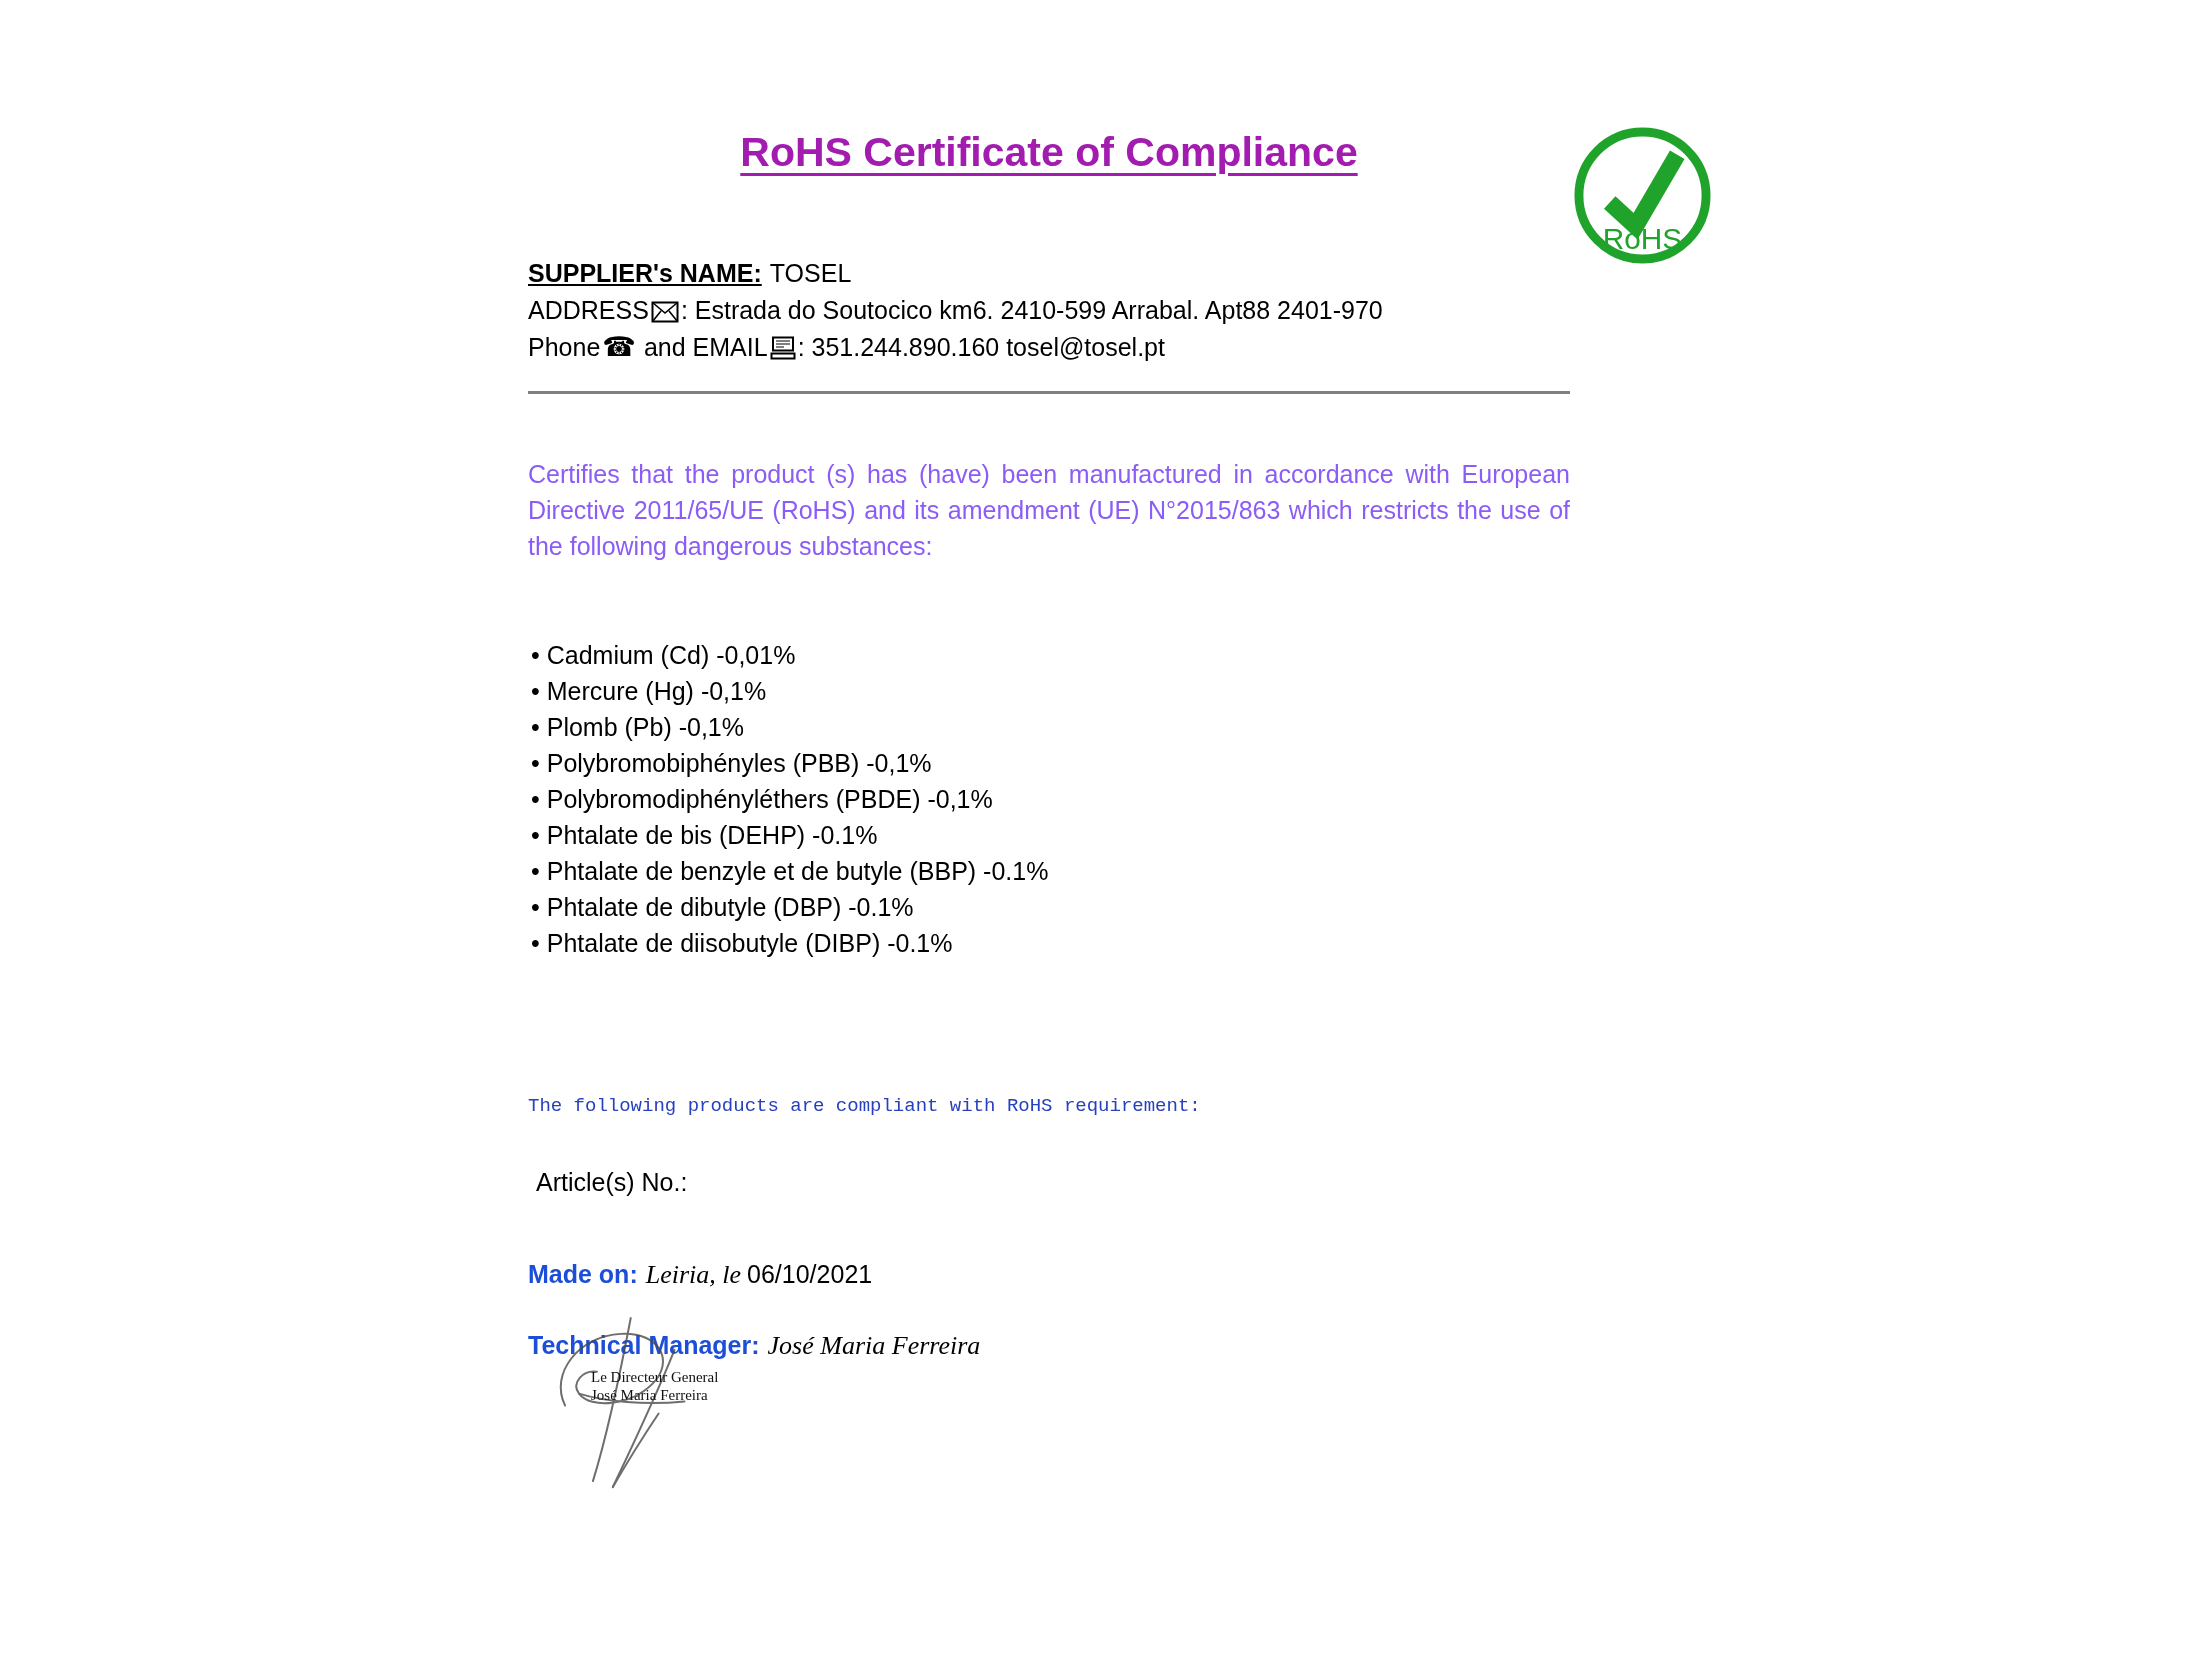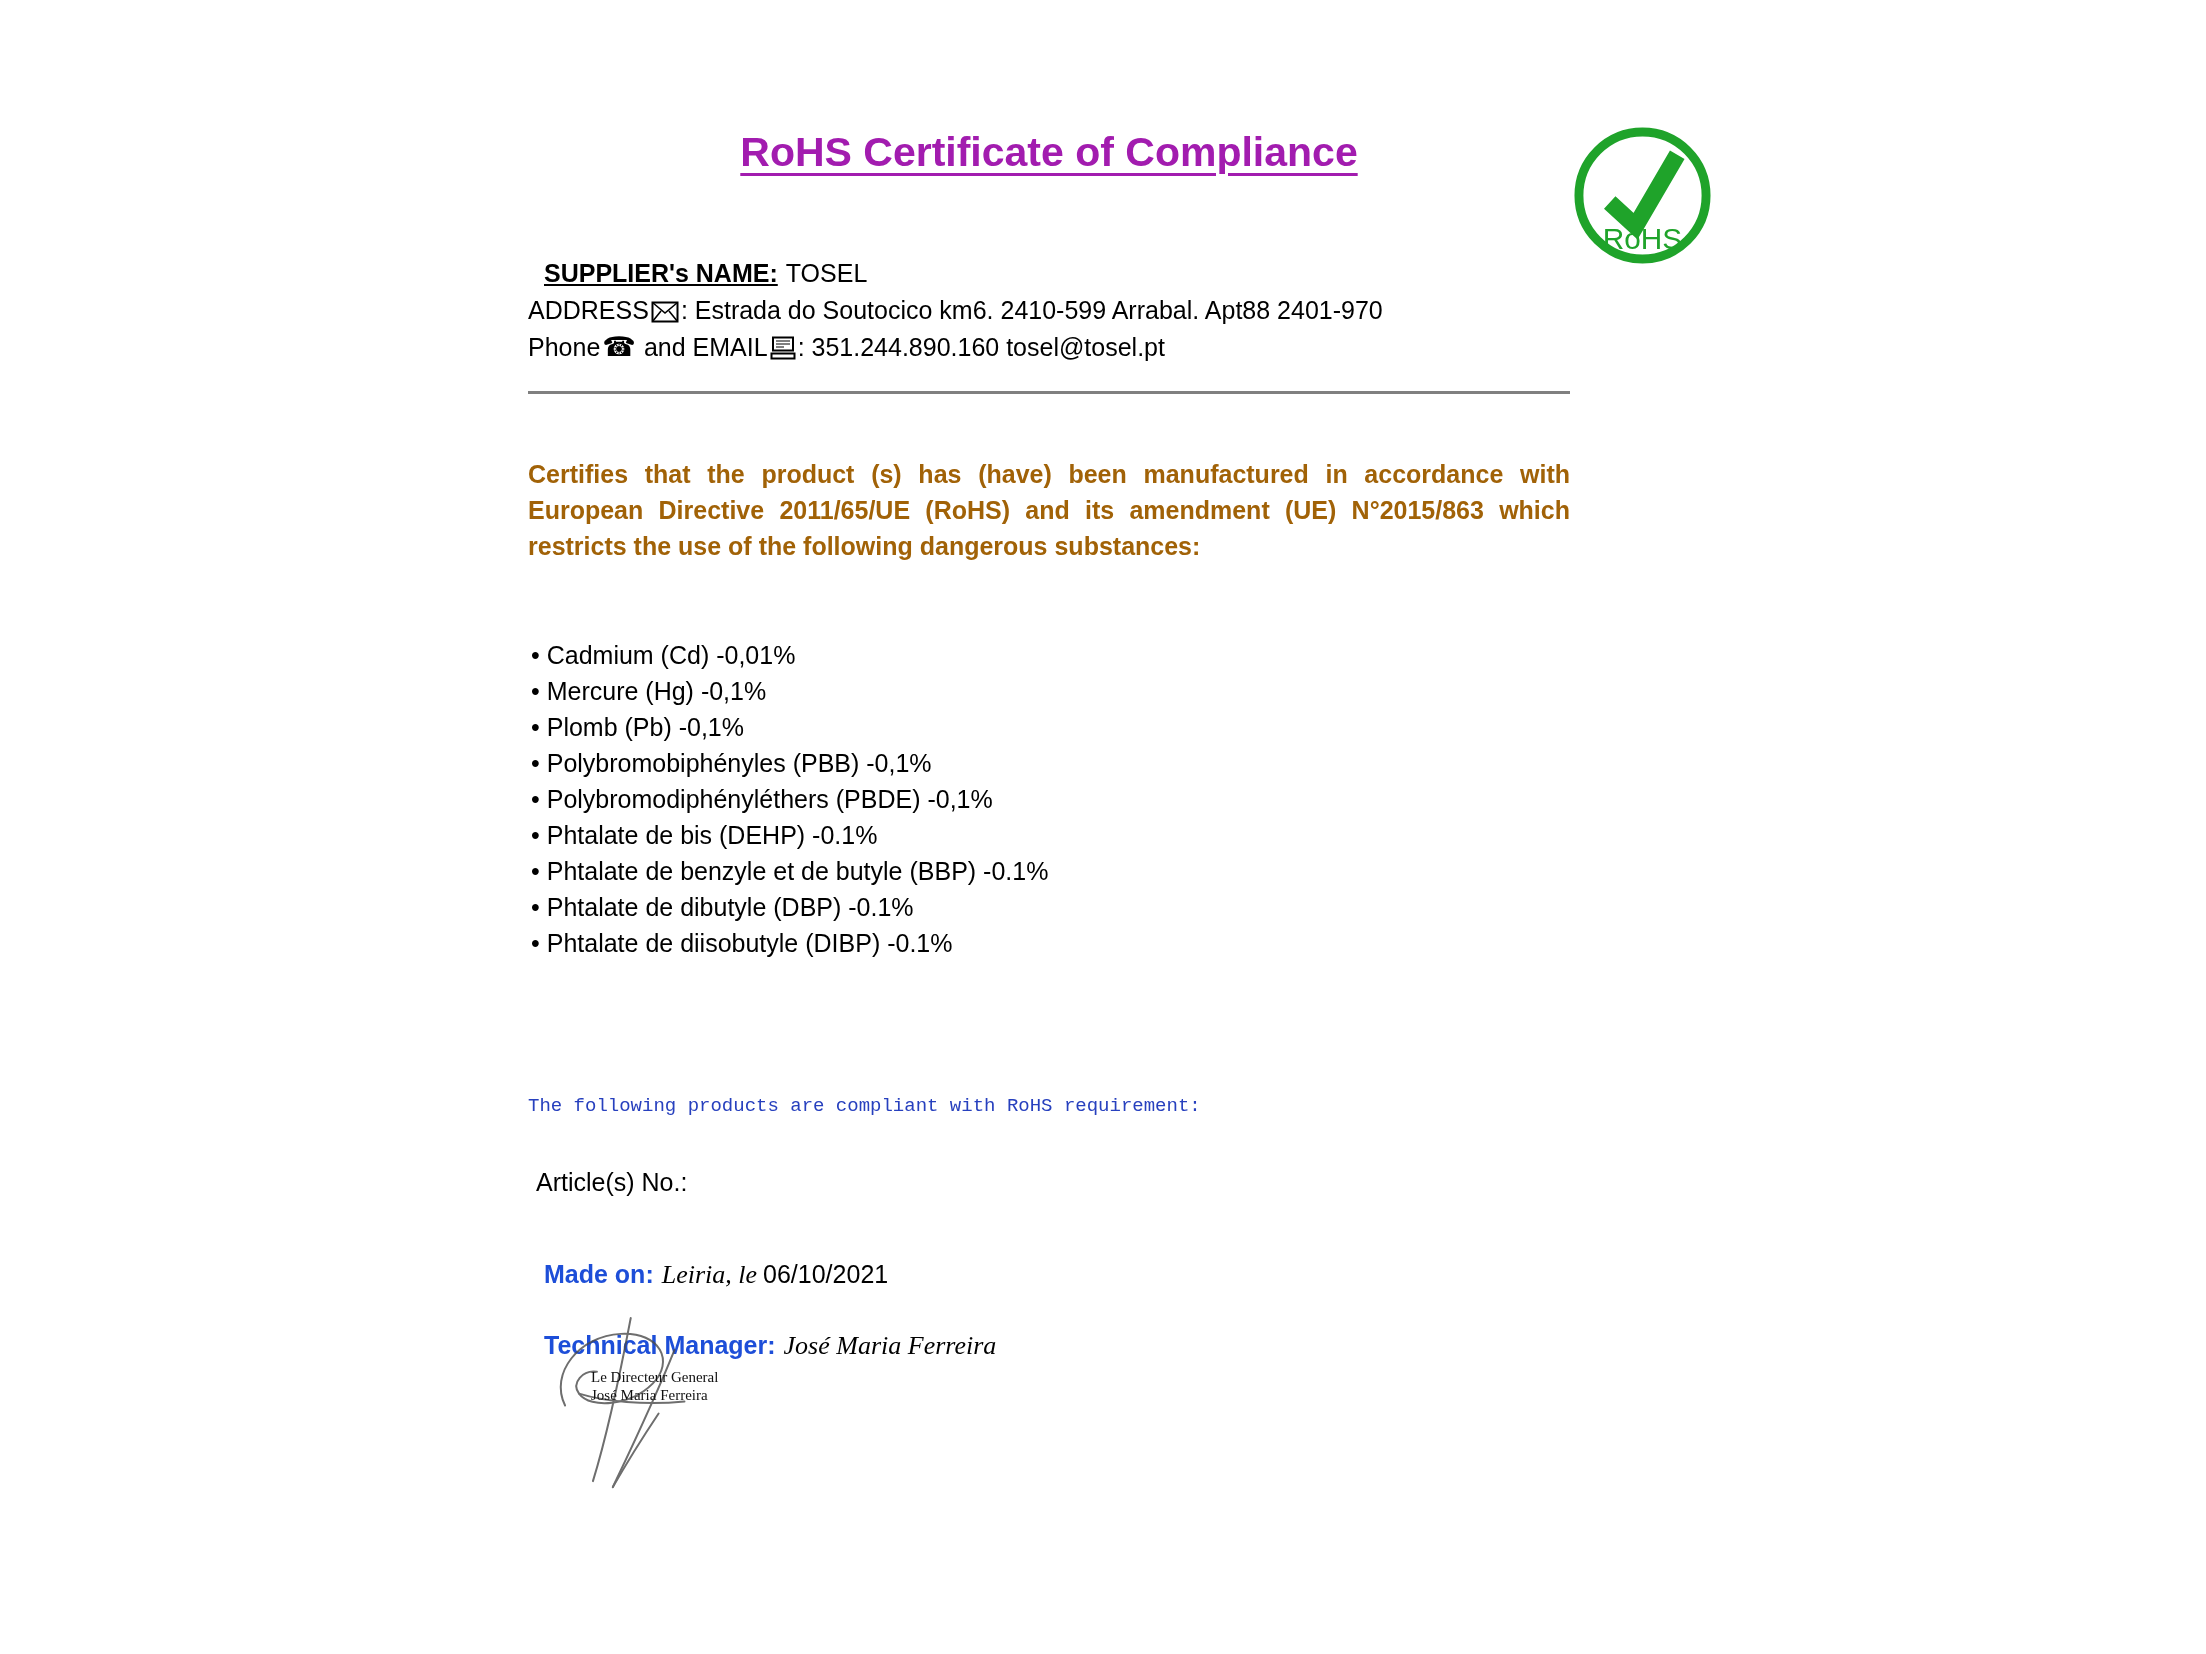--- a/index.html
+++ b/index.html
@@ -31,41 +31,40 @@
   }
   .logo svg { width: 100%; height: 100%; display: block; }
   .supplier {
     position: absolute;
     left: 528px; top: 255px;
     width: 1042px;
     font-size: 25px;
     line-height: 37px;
   }
   .supplier p { margin: 0; }
-  .b { font-weight: 700; margin-left: 16px; }
+  .b { font-weight: 700; }
   .u { text-decoration: underline; }
   .ml8 { margin-left: 8px; }
   .ml6 { margin-left: 6px; }
   .icon-inline { display: inline-block; vertical-align: -4px; margin: 0 2px; }
   .glyph { font-size: 27px; margin: 0 2px; }
   .divider {
     position: absolute;
     left: 528px; top: 391px; width: 1042px;
     margin: 0; border: none;
     border-top: 3px solid #808080;
   }
   .cert {
     position: absolute;
     left: 528px; top: 456px; width: 1042px;
     margin: 0;
     font-size: 25px;
     line-height: 36px;
-    color: #a16207;
+    color: #8b5cf6;
     text-align: justify;
-    font-weight: bold;
   }
   .substances {
     position: absolute;
     left: 531px; top: 637px;
     margin: 0; padding: 0;
     list-style: none;
     font-size: 25px;
     line-height: 36px;
   }
   .substances li::before { content: "\2022\00A0"; }

